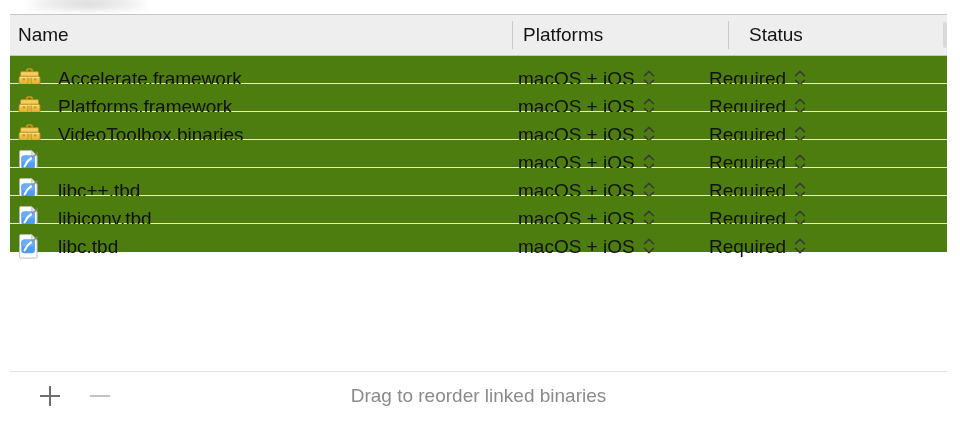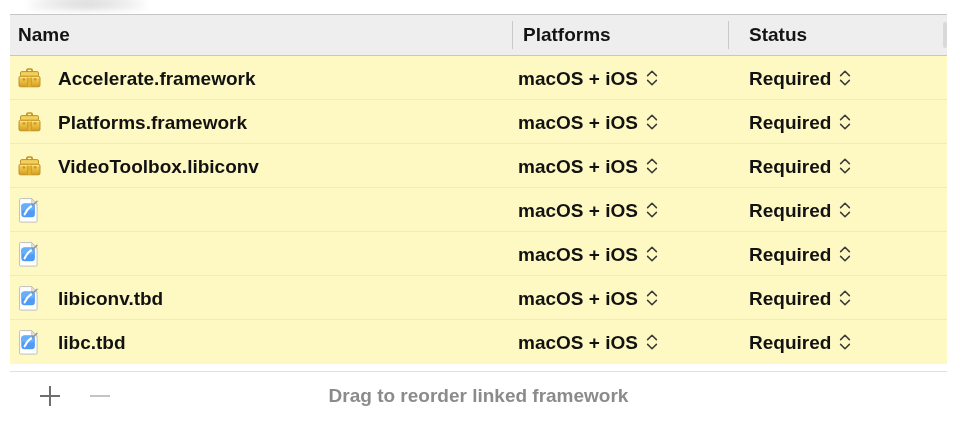--- a/index.html
+++ b/index.html
@@ -13,21 +13,20 @@
     font-family: "Liberation Sans", sans-serif;
     -webkit-font-smoothing: antialiased;
     overflow: hidden;
   }
 
   #stage {
     position: relative;
     width: 960px;
     height: 434px;
     background: #ffffff;
-    font-weight: bold;
   }
 
   
   .top-artifact {
     position: absolute;
     left: 28px;
     top: -16px;
     width: 118px;
     height: 26px;
     background: radial-gradient(ellipse at 50% 100%, rgba(130,130,130,0.30) 0%, rgba(150,150,150,0.14) 55%, rgba(255,255,255,0) 78%);
@@ -84,39 +83,39 @@
     background: #d9d9d9;
     border-radius: 2px;
   }
 
   .body {
     background: #ffffff;
   }
 
   .row {
     position: relative;
-    height: 44px;
+    height: 28px;
     border-bottom: 1px solid #e7e7e7;
     box-sizing: border-box;
-    background: #fef9c3;
+    background: #4d7c0f;
   }
   .row:last-child { border-bottom: none; }
 
   .cell {
     position: absolute;
     top: 0;
     height: 43px;
     line-height: 43px;
     font-size: 19px;
     color: #121212;
     white-space: nowrap;
   }
   .cell.c-name      { left: 8px; padding-left: 40px; }
   .cell.c-platforms { left: 496px; padding-left: 12px; }
-  .cell.c-status    { left: 727px; padding-left: 12px; text-align: center; }
+  .cell.c-status    { left: 687px; padding-left: 12px; text-align: center; }
 
   .cell .val { vertical-align: middle; }
 
   
   .chevrons {
     display: inline-block;
     width: 12px;
     height: 18px;
     margin-left: 8px;
     vertical-align: -3px;
@@ -280,21 +279,21 @@
               <rect x="4.5" y="6.6" width="18" height="5.2" rx="1.3" fill="#f2cf60" stroke="#b88a18" stroke-width="0.9"></rect>
               <rect x="3" y="11.2" width="21" height="10.6" rx="1.6" fill="url(#tbG)" stroke="#b88a18" stroke-width="0.9"></rect>
               <rect x="11.4" y="11.4" width="4.2" height="10.2" fill="#e4b534"></rect>
               <rect x="11.4" y="11.4" width="0.8" height="10.2" fill="#c49420"></rect>
               <rect x="14.8" y="11.4" width="0.8" height="10.2" fill="#c49420"></rect>
               <rect x="6.6" y="13.2" width="2.6" height="2.2" rx="0.5" fill="#c79720"></rect>
               <rect x="17.8" y="13.2" width="2.6" height="2.2" rx="0.5" fill="#c79720"></rect>
               <rect x="4" y="12" width="19" height="1.1" fill="rgba(255,255,255,0.38)"></rect>
             </svg>
           </span>
-          <div class="cell c-name"><span class="val">VideoToolbox.libiconv</span></div>
+          <div class="cell c-name"><span class="val">VideoToolbox.binaries</span></div>
           <div class="cell c-platforms"><span class="val">macOS + iOS</span><span class="chevrons"><svg width="12" height="18" viewBox="0 0 12 18" aria-hidden="true">
                 <path d="M1.6 6.6 L6 2.2 L10.4 6.6" stroke="#3a3a3a" stroke-width="1.5" fill="none" stroke-linecap="round" stroke-linejoin="round"></path>
                 <path d="M1.6 11.4 L6 15.8 L10.4 11.4" stroke="#3a3a3a" stroke-width="1.5" fill="none" stroke-linecap="round" stroke-linejoin="round"></path>
               </svg></span></div>
           <div class="cell c-status"><span class="val">Required</span><span class="chevrons"><svg width="12" height="18" viewBox="0 0 12 18" aria-hidden="true">
                 <path d="M1.6 6.6 L6 2.2 L10.4 6.6" stroke="#3a3a3a" stroke-width="1.5" fill="none" stroke-linecap="round" stroke-linejoin="round"></path>
                 <path d="M1.6 11.4 L6 15.8 L10.4 11.4" stroke="#3a3a3a" stroke-width="1.5" fill="none" stroke-linecap="round" stroke-linejoin="round"></path>
               </svg></span></div>
         </div>
         <div class="row">
@@ -323,20 +322,21 @@
             <svg width="27" height="26" viewBox="0 0 27 26" aria-hidden="true">
               <path d="M4.5 1.6 h11.2 l5.4 5.4 v17.2 a0.9 0.9 0 0 1 -0.9 0.9 H4.5 a0.9 0.9 0 0 1 -0.9 -0.9 V2.5 a0.9 0.9 0 0 1 0.9 -0.9 Z" fill="#ffffff" stroke="#b9b9b9" stroke-width="0.9"></path>
               <path d="M15.7 1.6 l5.4 5.4 h-5.4 Z" fill="#e3e3e3" stroke="#b9b9b9" stroke-width="0.7"></path>
               <rect x="5.3" y="6.6" width="13.6" height="13.6" rx="3.2" fill="#4f9bf5"></rect>
               <rect x="5.3" y="6.6" width="13.6" height="6.8" rx="3.2" fill="#6aaef8"></rect>
               <path d="M8.6 17.4 q2.4 -5.4 6.6 -8.2" stroke="#ffffff" stroke-width="2.1" fill="none" stroke-linecap="round"></path>
               <path d="M14.2 9.7 l2.0 -1.2 -0.8 2.2 Z" fill="#ffffff"></path>
               <path d="M16.2 8.6 L21.1 4.2" stroke="#8e8e8e" stroke-width="1.3" stroke-linecap="round"></path>
             </svg>
           </span>
+          <div class="cell c-name"><span class="val">libc++.tbd</span></div>
           <div class="cell c-platforms"><span class="val">macOS + iOS</span><span class="chevrons"><svg width="12" height="18" viewBox="0 0 12 18" aria-hidden="true">
                 <path d="M1.6 6.6 L6 2.2 L10.4 6.6" stroke="#3a3a3a" stroke-width="1.5" fill="none" stroke-linecap="round" stroke-linejoin="round"></path>
                 <path d="M1.6 11.4 L6 15.8 L10.4 11.4" stroke="#3a3a3a" stroke-width="1.5" fill="none" stroke-linecap="round" stroke-linejoin="round"></path>
               </svg></span></div>
           <div class="cell c-status"><span class="val">Required</span><span class="chevrons"><svg width="12" height="18" viewBox="0 0 12 18" aria-hidden="true">
                 <path d="M1.6 6.6 L6 2.2 L10.4 6.6" stroke="#3a3a3a" stroke-width="1.5" fill="none" stroke-linecap="round" stroke-linejoin="round"></path>
                 <path d="M1.6 11.4 L6 15.8 L10.4 11.4" stroke="#3a3a3a" stroke-width="1.5" fill="none" stroke-linecap="round" stroke-linejoin="round"></path>
               </svg></span></div>
         </div>
         <div class="row">
@@ -383,21 +383,21 @@
                 <path d="M1.6 11.4 L6 15.8 L10.4 11.4" stroke="#3a3a3a" stroke-width="1.5" fill="none" stroke-linecap="round" stroke-linejoin="round"></path>
               </svg></span></div>
         </div>
       </div>
 
   </div>
 
   <div class="bottom-sep"></div>
 
   <div class="bottom-bar">
-    <div class="drag-hint">Drag to reorder linked framework</div>
+    <div class="drag-hint">Drag to reorder linked binaries</div>
 
     <div class="btn-plus" title="Add">
       <svg width="26" height="26" viewBox="0 0 26 26" aria-hidden="true">
         <rect x="12" y="3" width="2" height="20" fill="#6e6e6e"></rect>
         <rect x="3" y="12" width="20" height="2" fill="#6e6e6e"></rect>
       </svg>
     </div>
 
     <div class="btn-minus" title="Remove">
       <svg width="26" height="26" viewBox="0 0 26 26" aria-hidden="true">

